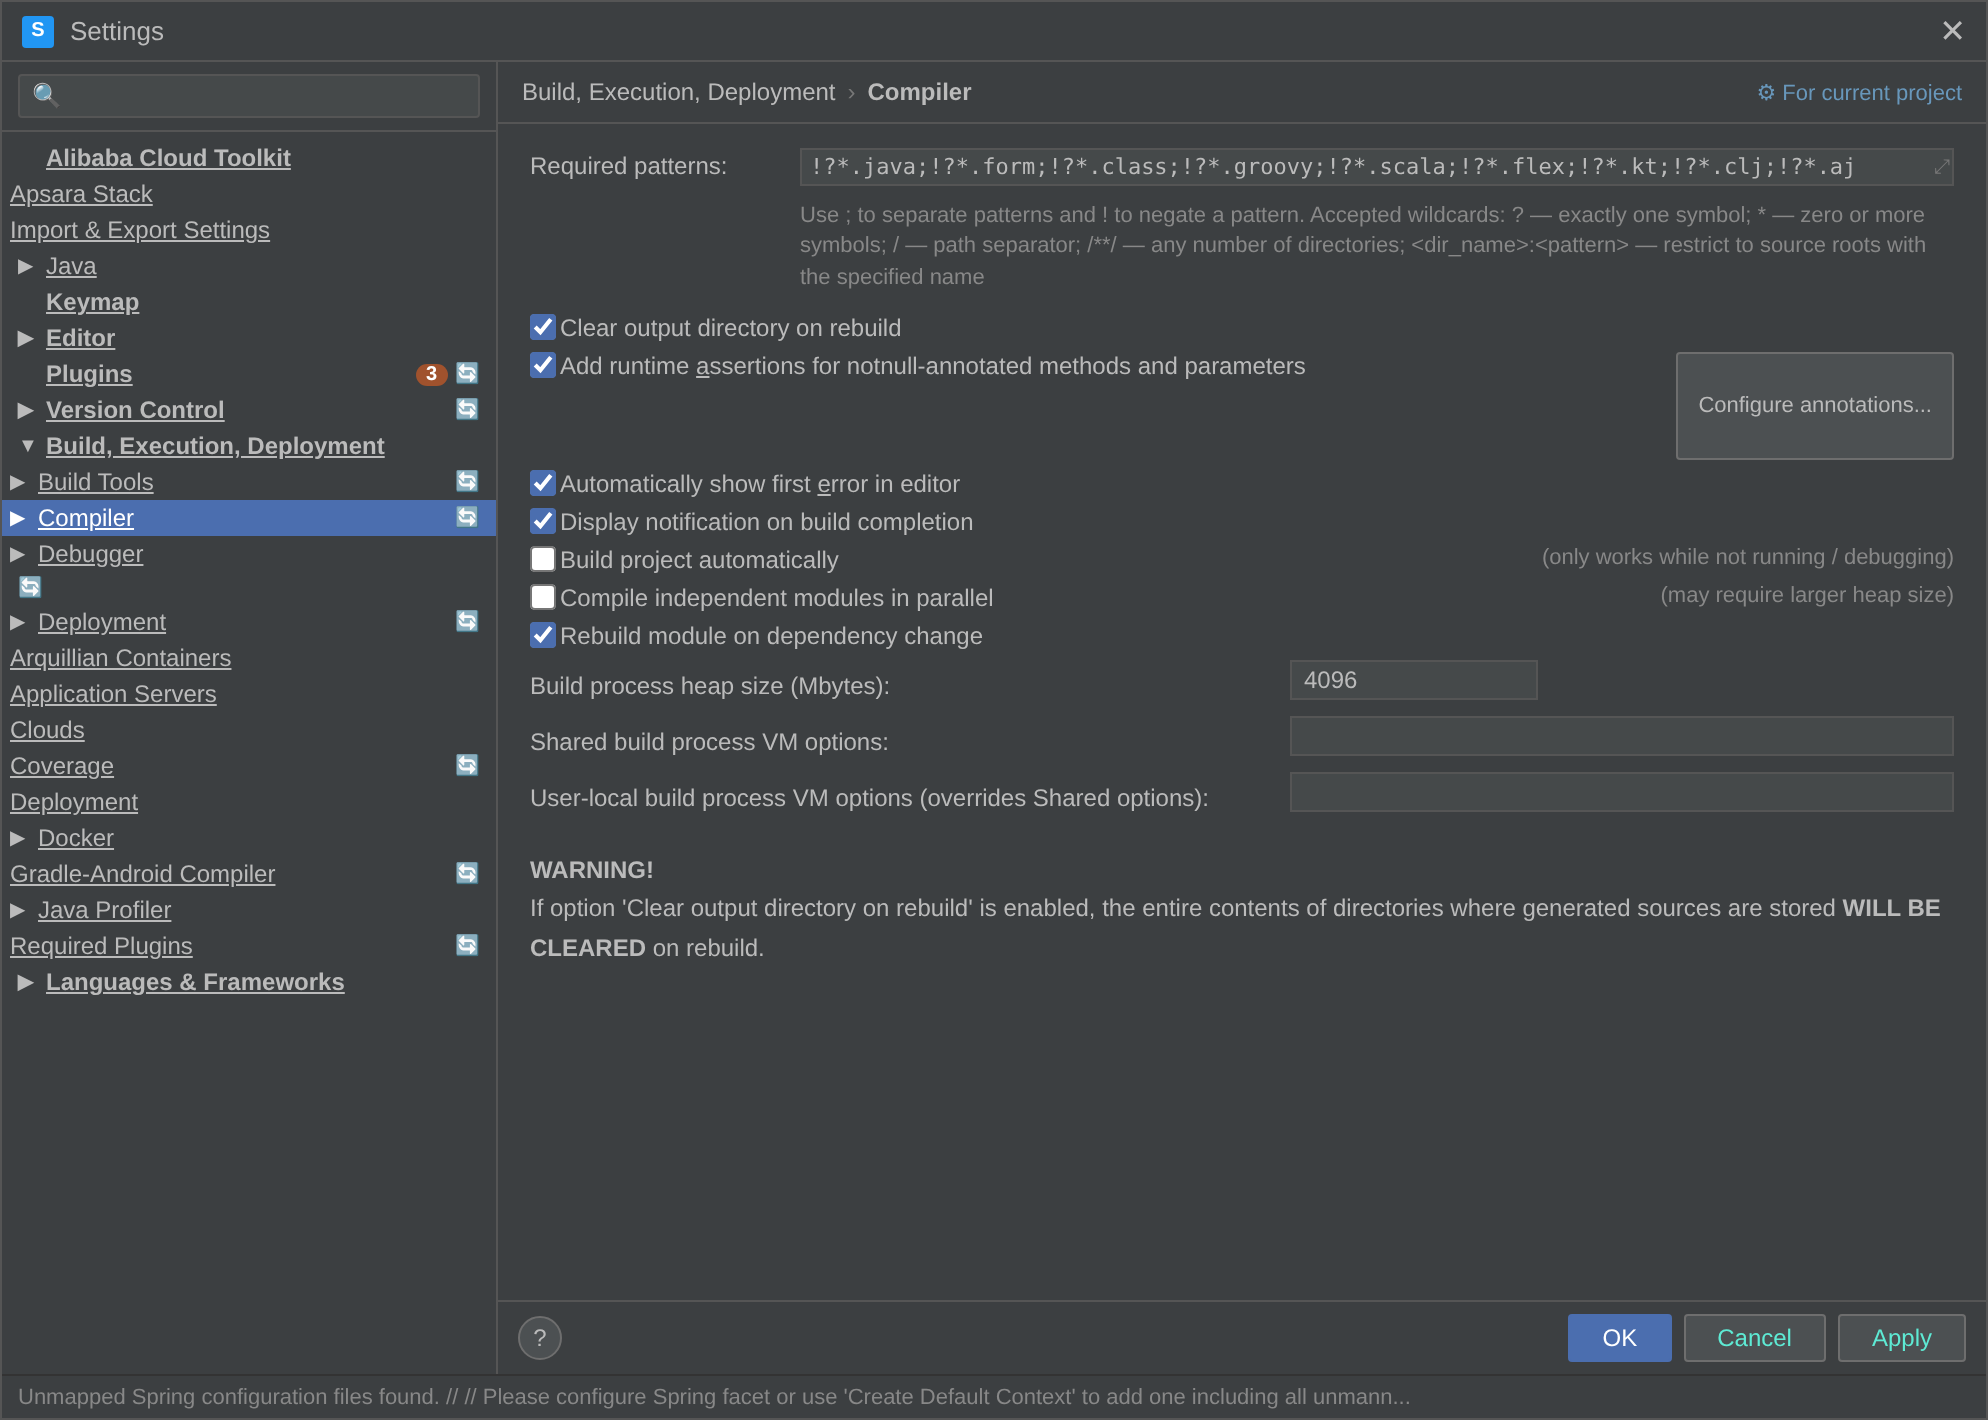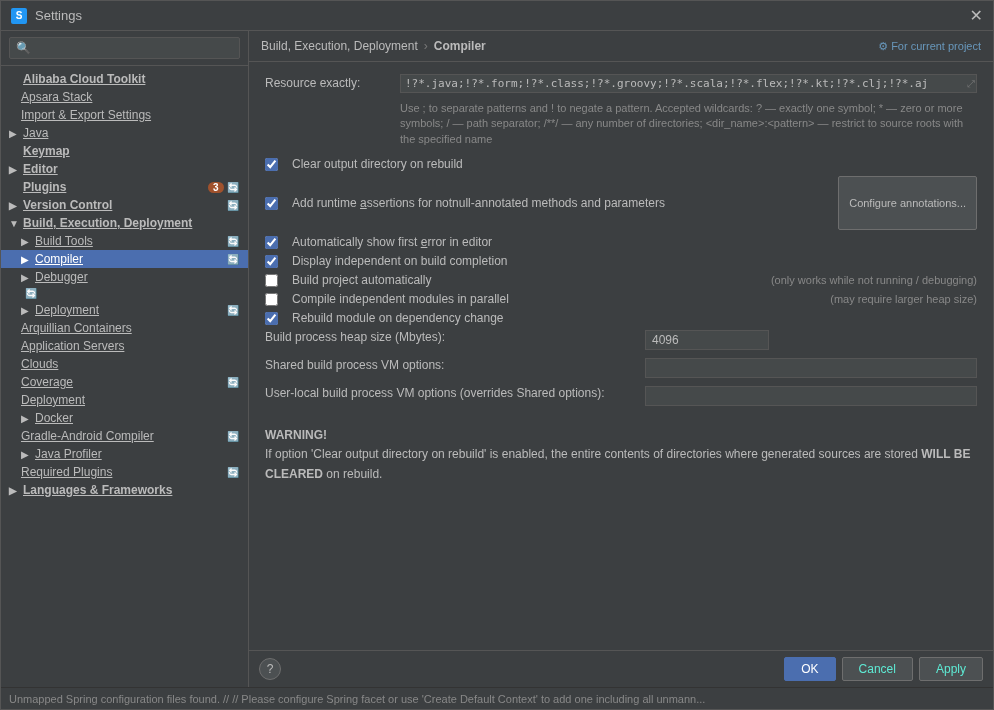--- a/index.html
+++ b/index.html
@@ -20,49 +20,49 @@
     .search-input { width: 100%; background: #45494a; border: 1px solid #555; color: #bbbbbb; padding: 3px 6px; font-size: 12px; border-radius: 2px; outline: none; }
     
     .sidebar-tree { flex: 1; overflow-y: auto; padding: 4px 0; }
     .tree-item { display: flex; align-items: center; padding: 2px 8px; cursor: pointer; color: #bbbbbb; font-size: 12px; position: relative; }
     .tree-item.selected { background: #4b6eaf; color: white; }
     .tree-item.bold { font-weight: bold; color: #bbbbbb; }
     .tree-item .arrow { width: 12px; display: inline-block; font-size: 10px; margin-right: 2px; }
     .tree-item .label { flex: 1; text-decoration: underline; }
     .tree-item .badge { background: #a0522d; color: white; border-radius: 8px; padding: 0 5px; font-size: 10px; margin-left: 4px; }
     .tree-item .icon-right { margin-left: 4px; color: #777; font-size: 10px; }
-    .indent1 { padding-left: 20px; }
+    .indent1 { padding-left: 4px; }
     
     
     .main { flex: 1; background: #3c3f41; display: flex; flex-direction: column; }
     
     .breadcrumb { padding: 8px 12px; border-bottom: 1px solid #555; display: flex; align-items: center; gap: 6px; font-size: 12px; color: #bbbbbb; }
     .breadcrumb .sep { color: #777; }
     .breadcrumb .current { font-weight: bold; }
     .breadcrumb .for-project { margin-left: auto; color: #6897bb; font-size: 11px; }
     
     .settings-content { flex: 1; padding: 12px 16px; overflow-y: auto; }
     
     .resource-row { display: flex; align-items: flex-start; margin-bottom: 8px; }
     .resource-label { color: #bbbbbb; font-size: 12px; min-width: 135px; padding-top: 2px; }
     .resource-input-wrap { flex: 1; position: relative; }
     .resource-input { width: 100%; background: #45494a; border: 1px solid #555; color: #bbbbbb; padding: 2px 20px 2px 4px; font-size: 11px; font-family: monospace; }
     .resource-expand { position: absolute; right: 2px; top: 50%; transform: translateY(-50%); color: #777; font-size: 10px; cursor: pointer; }
     
     .resource-hint { font-size: 11px; color: #888; margin-bottom: 10px; margin-left: 135px; line-height: 1.4; }
     
-    .checkbox-row { display: flex; align-items: center; margin-bottom: 5px; gap: 14px; }
+    .checkbox-row { display: flex; margin-bottom: 5px; gap: 2px; }
     .checkbox-row input[type=checkbox] { width: 13px; height: 13px; accent-color: #4b6eaf; }
     .checkbox-label { font-size: 12px; color: #bbbbbb; flex: 1; }
     .checkbox-label span.underline { text-decoration: underline; }
     .checkbox-right { margin-left: auto; color: #888; font-size: 11px; }
     
     .configure-btn { background: #4c5052; border: 1px solid #6e6e6e; color: #bbbbbb; padding: 20px 10px; font-size: 11px; cursor: pointer; border-radius: 2px; }
     
-    .form-row { display: flex; align-items: flex-start; margin-bottom: 8px; }
+    .form-row { display: flex; align-items: flex-end; margin-bottom: 8px; }
     .form-label { color: #bbbbbb; font-size: 12px; min-width: 380px; }
     .form-input { background: #45494a; border: 1px solid #555; color: #bbbbbb; padding: 2px 6px; font-size: 12px; width: 124px; }
     .form-input-wide { background: #45494a; border: 1px solid #555; color: #bbbbbb; padding: 2px 6px; font-size: 12px; flex: 1; }
     
     .warning-box { margin-top: 20px; color: #bbbbbb; font-size: 12px; line-height: 1.6; }
     .warning-title { font-weight: bold; }
     
     
     .bottom-bar { padding: 6px 10px; border-top: 1px solid #555; display: flex; justify-content: flex-end; gap: 6px; align-items: center; background: #3c3f41; }
     .bottom-btn { background: #4c5052; border: 1px solid #6e6e6e; color: #5eead4; padding: 4px 16px; font-size: 12px; cursor: pointer; border-radius: 2px; }
@@ -217,21 +217,21 @@
       <div class="breadcrumb">
         <span>Build, Execution, Deployment</span>
         <span class="sep">›</span>
         <span class="current">Compiler</span>
         <span class="for-project">⚙ For current project</span>
       </div>
 
       <div class="settings-content">
 
         <div class="resource-row">
-          <div class="resource-label">Resource exactly:</div>
+          <div class="resource-label">Required patterns:</div>
           <div class="resource-input-wrap">
             <input class="resource-input" type="text" value="!?*.java;!?*.form;!?*.class;!?*.groovy;!?*.scala;!?*.flex;!?*.kt;!?*.clj;!?*.aj" style="">
             <span class="resource-expand">⤢</span>
           </div>
         </div>
         <div class="resource-hint">
           Use ; to separate patterns and ! to negate a pattern. Accepted wildcards: ? — exactly one symbol; * — zero or more symbols; / — path separator; /**/ — any number of directories; &lt;dir_name&gt;:&lt;pattern&gt; — restrict to source roots with the specified name
         </div>
 
         <div class="checkbox-row">
@@ -245,21 +245,21 @@
           <button class="configure-btn">Configure annotations...</button>
         </div>
 
         <div class="checkbox-row">
           <input type="checkbox" id="auto-show-error" checked="" style="">
           <label class="checkbox-label" for="auto-show-error">Automatically show first <span class="underline">e</span>rror in editor</label>
         </div>
 
         <div class="checkbox-row">
           <input type="checkbox" id="display-notification" checked="" style="">
-          <label class="checkbox-label" for="display-notification">Display independent on build completion</label>
+          <label class="checkbox-label" for="display-notification">Display notification on build completion</label>
         </div>
 
         <div class="checkbox-row">
           <input type="checkbox" id="build-auto" style="">
           <label class="checkbox-label" for="build-auto">Build project automatically</label>
           <span class="checkbox-right">(only works while not running / debugging)</span>
         </div>
 
         <div class="checkbox-row">
           <input type="checkbox" id="compile-parallel" style="">

